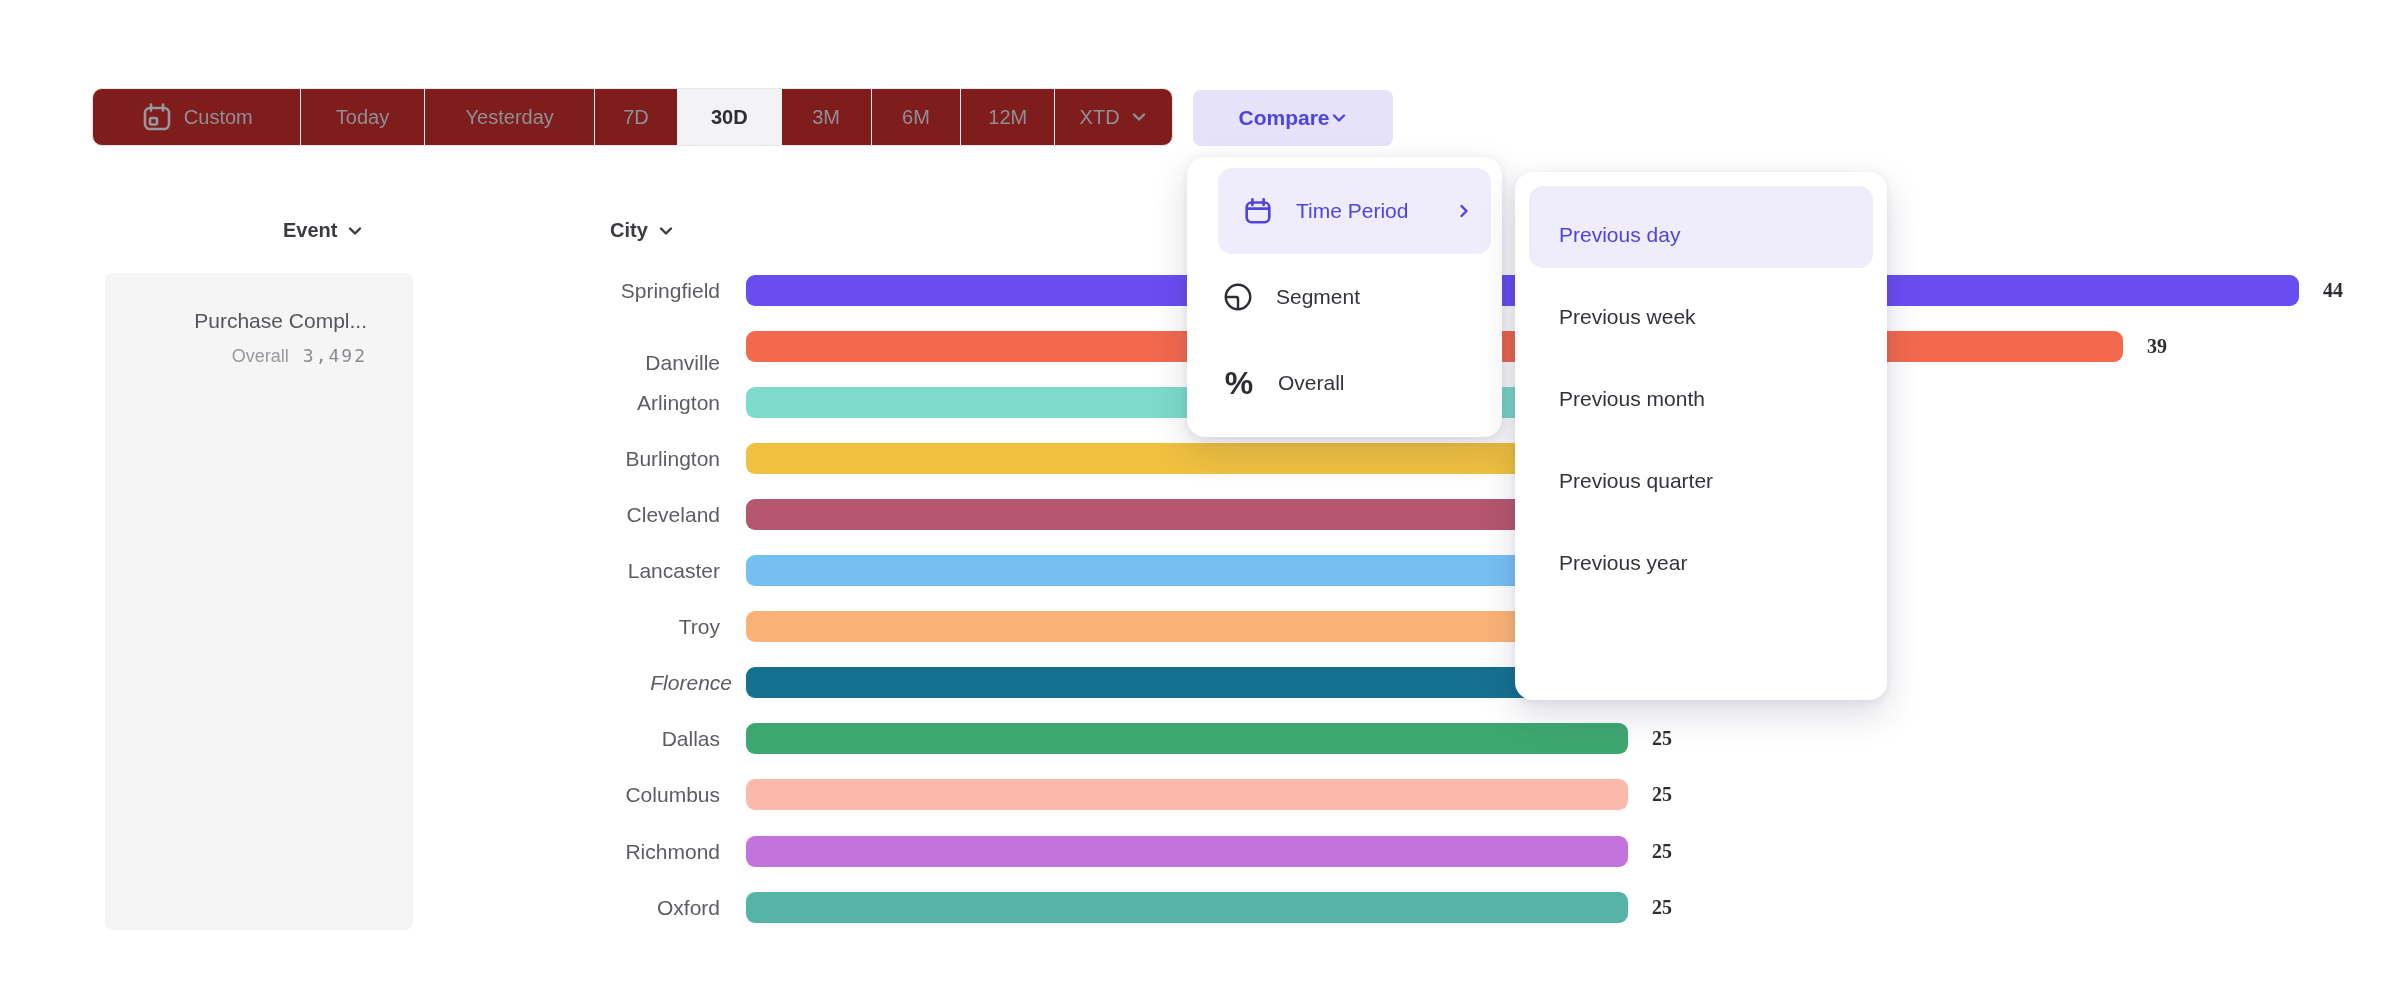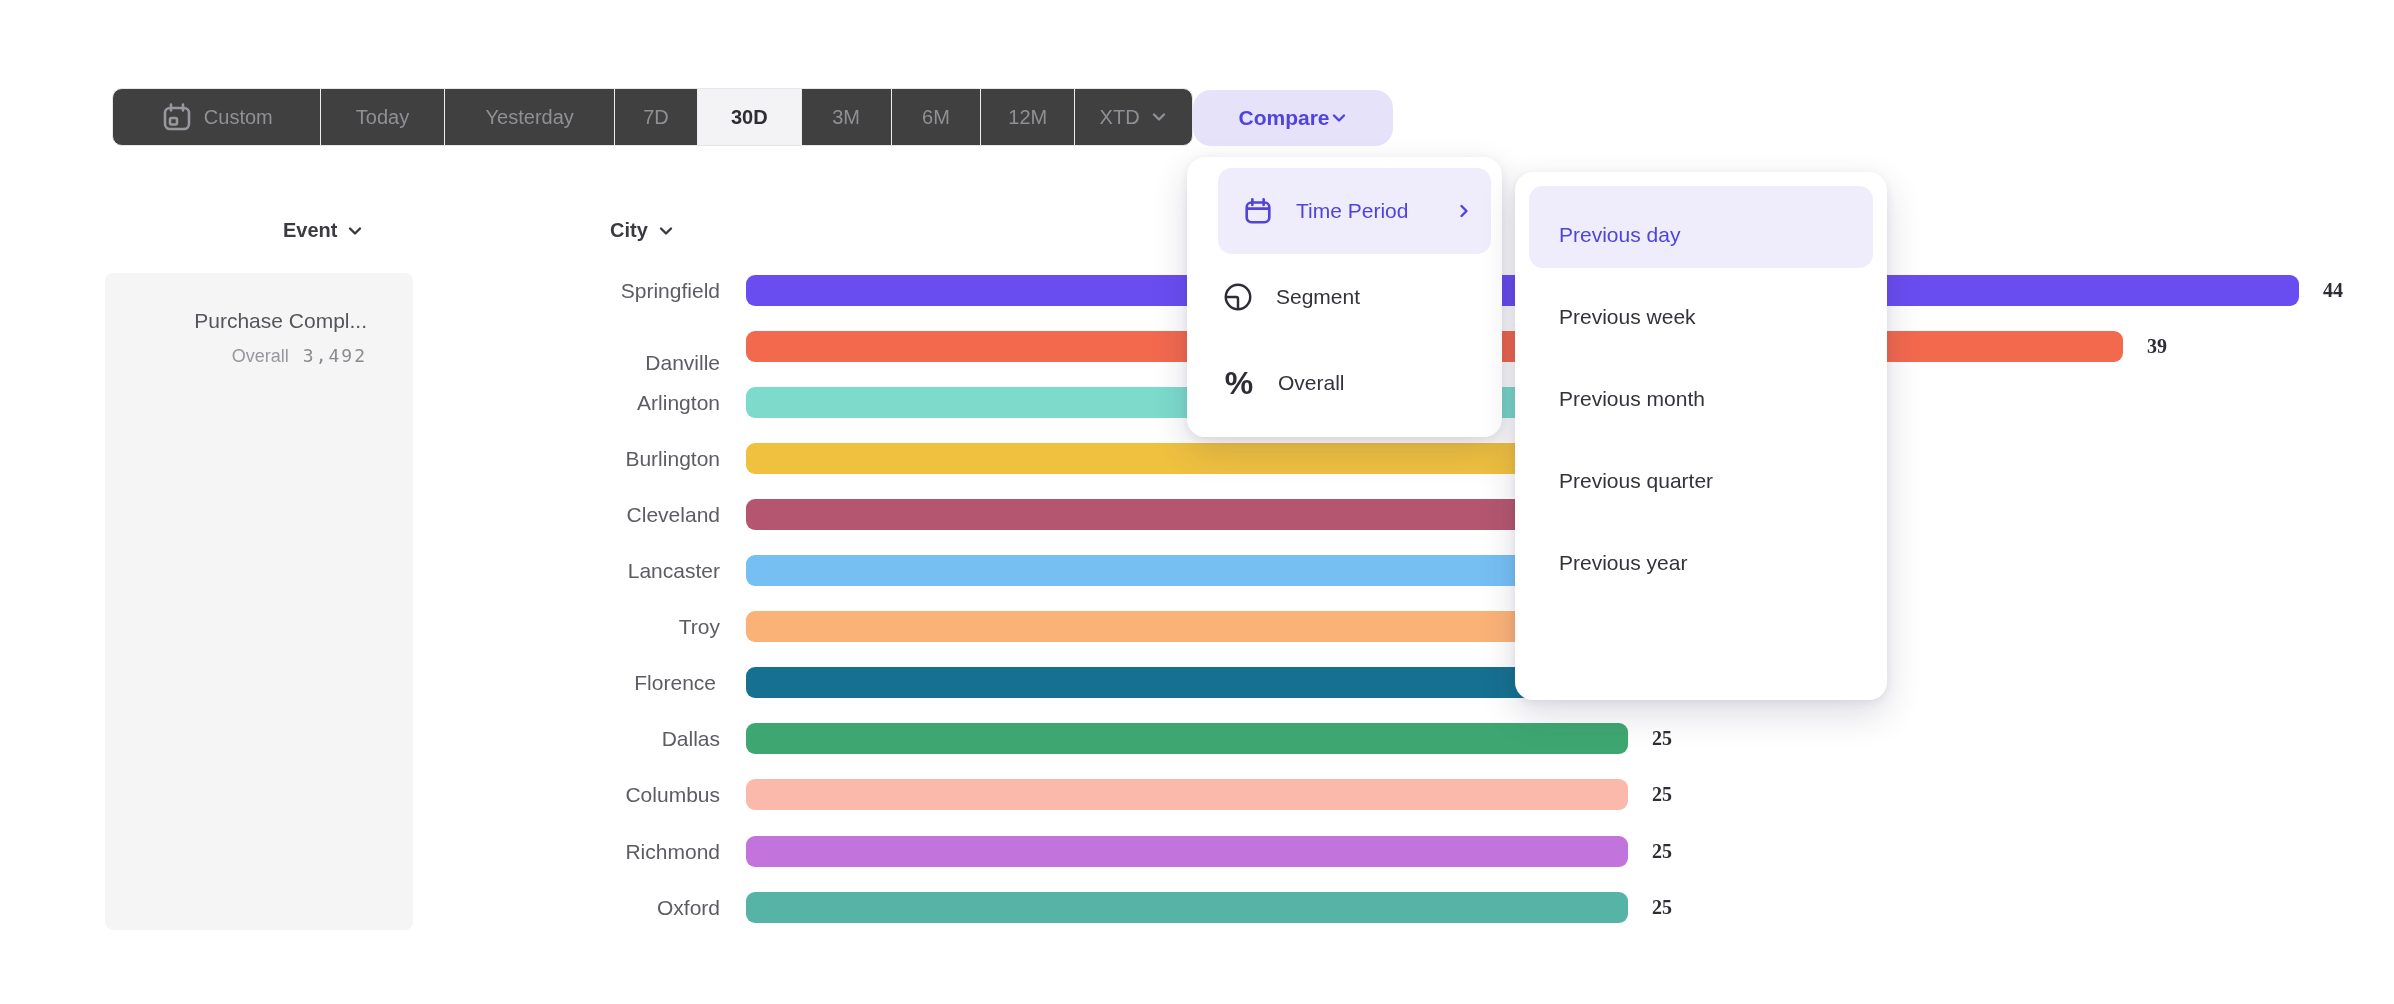--- a/index.html
+++ b/index.html
@@ -7,37 +7,37 @@
   .page {
     position:relative; width:2394px; height:1004px; overflow:hidden;
     background:#ffffff;
     font-family:"Liberation Sans", sans-serif;
     color:#2d2d33;
   }
   
   .toolbar {
     position:absolute; left:92px; top:88px; width:1081px; height:58px;
     display:flex; border:1px solid #e7e7ea; border-radius:10px;
-    background:#404040; overflow:hidden; z-index:5;margin-left:20px;
+    background:#7f1d1d; overflow:hidden; z-index:5;
   }
   .seg {
     display:flex; align-items:center; justify-content:center; gap:10px;
     height:100%; border-right:1px solid #ededf0; cursor:pointer;
     font-size:20px; color:#8f8f96; white-space:nowrap;
   }
   .seg:last-child { border-right:none; }
   .seg:nth-child(1){width:208px;} .seg:nth-child(2){width:125px;}
   .seg:nth-child(3){width:170px;} .seg:nth-child(4){width:83px;}
   .seg:nth-child(5){width:104px;} .seg:nth-child(6){width:90px;}
   .seg:nth-child(7){width:90px;}  .seg:nth-child(8){width:94px;}
   .seg:nth-child(9){width:117px;}
   .seg.selected { background:#f3f3f5; color:#2d2d33; font-weight:bold; }
   .compare-btn {
     position:absolute; left:1193px; top:90px; width:200px; height:56px;
-    border-radius:18px; background:#e5e2fa; color:#4f44db;
+    border-radius:8px; background:#e5e2fa; color:#4f44db;
     display:flex; align-items:center; justify-content:center; gap:0;
     font-size:21px; font-weight:bold; cursor:pointer; z-index:5;
   }
   
   .col-header {
     position:absolute; top:219px; display:flex; align-items:center; gap:9px;
     font-size:20px; font-weight:bold; color:#3a3a40; cursor:pointer; z-index:2;
   }
   #event-header { left:283px; }
   #city-header  { left:610px; }
@@ -169,21 +169,21 @@
       <div class="bar-row-label" style="left: 480px; top: 386.7px;">Arlington</div>
       <div class="bar" style="left: 746px; top: 386.7px; width: 1130px; background: rgb(124, 219, 203);"></div>
       <div class="bar-row-label" style="left: 480px; top: 442.8px;">Burlington</div>
       <div class="bar" style="left: 746px; top: 442.8px; width: 1094px; background: rgb(240, 193, 63);"></div>
       <div class="bar-row-label" style="left: 480px; top: 498.9px;">Cleveland</div>
       <div class="bar" style="left: 746px; top: 498.9px; width: 1059px; background: rgb(180, 86, 111);"></div>
       <div class="bar-row-label" style="left: 480px; top: 555px;">Lancaster</div>
       <div class="bar" style="left: 746px; top: 555px; width: 1024px; background: rgb(118, 191, 243);"></div>
       <div class="bar-row-label" style="left: 480px; top: 611.1px;">Troy</div>
       <div class="bar" style="left: 746px; top: 611.1px; width: 988px; background: rgb(251, 178, 119);"></div>
-      <div class="bar-row-label" style="left: 476px; top: 667.2px;">Florence</div>
+      <div class="bar-row-label" style="left: 492px; top: 667.2px; font-style: italic;">Florence</div>
       <div class="bar" style="left: 746px; top: 667.2px; width: 953px; background: rgb(22, 112, 143);"></div>
       <div class="bar-row-label" style="left: 480px; top: 723.3px;">Dallas</div>
       <div class="bar" style="left: 746px; top: 723.3px; width: 882px; background: rgb(62, 167, 113);"></div>
       <div class="bar-value" style="left: 1652px; top: 723.3px;">25</div>
       <div class="bar-row-label" style="left: 480px; top: 779.4px;">Columbus</div>
       <div class="bar" style="left: 746px; top: 779.4px; width: 882px; background: rgb(251, 185, 172);"></div>
       <div class="bar-value" style="left: 1652px; top: 779.4px;">25</div>
       <div class="bar-row-label" style="left: 480px; top: 835.5px;">Richmond</div>
       <div class="bar" style="left: 746px; top: 835.5px; width: 882px; background: rgb(194, 115, 220);"></div>
       <div class="bar-value" style="left: 1652px; top: 835.5px;">25</div>

